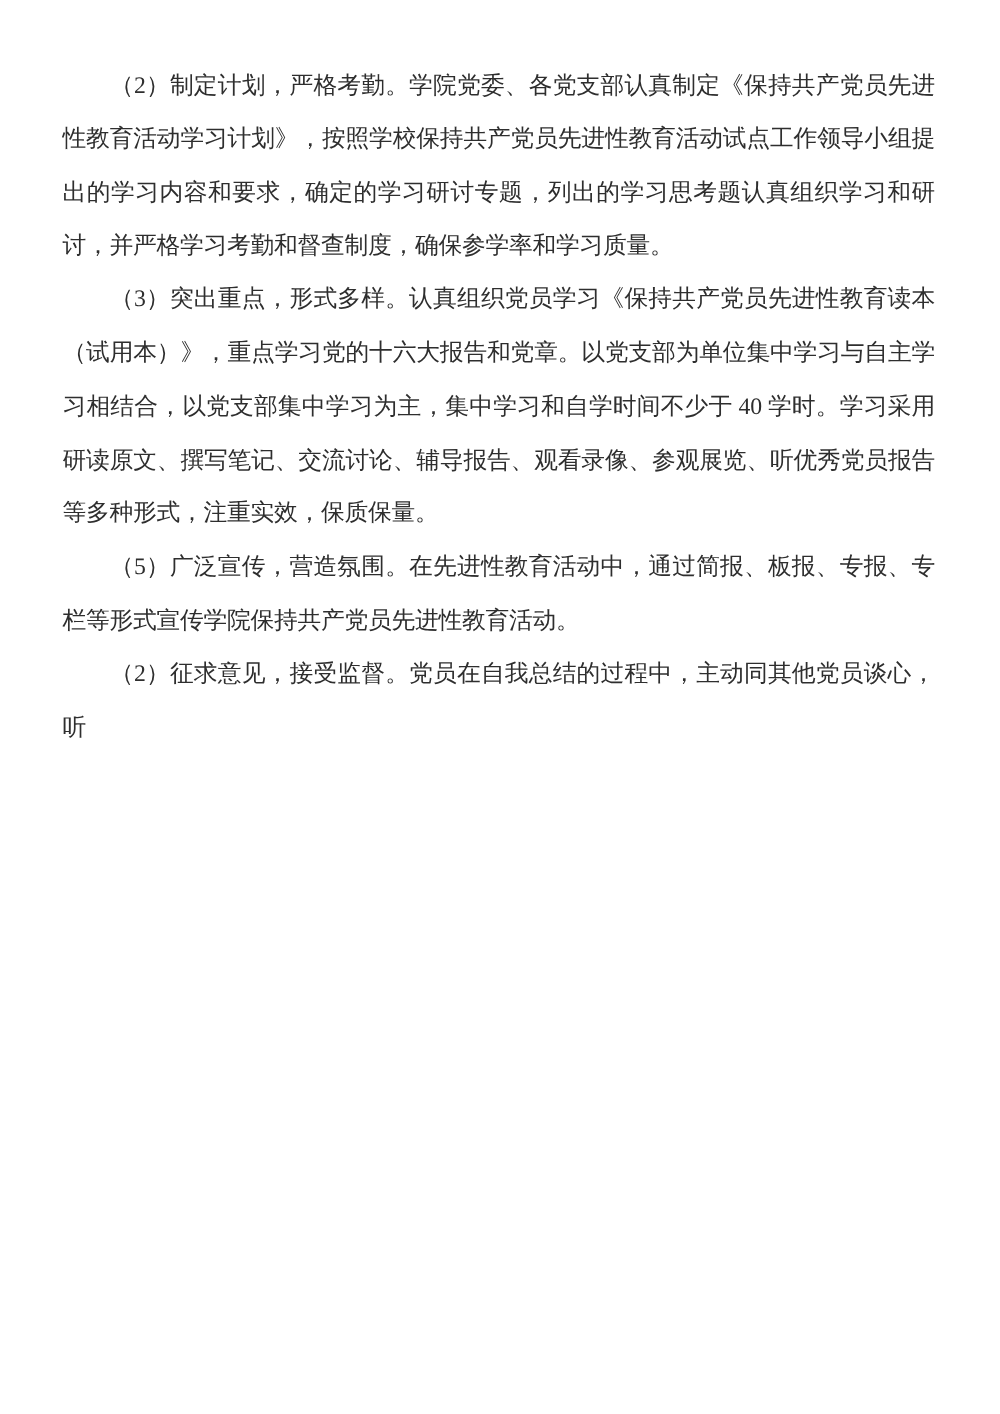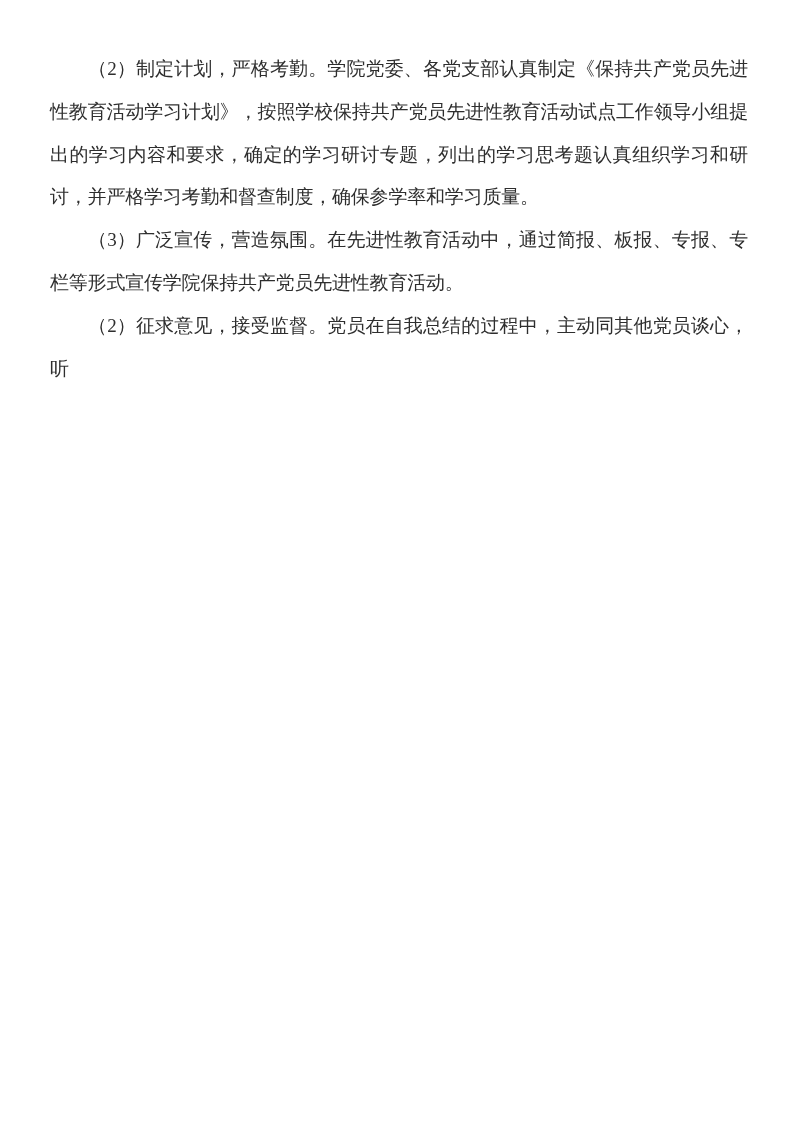--- a/index.html
+++ b/index.html
@@ -34,16 +34,17 @@
     word-break: break-all;
     letter-spacing: -0.2px;
   }
 </style>
 </head>
 <body>
 
 <div class="page">
   <div class="content">
     <p>（2）制定计划，严格考勤。学院党委、各党支部认真制定《保持共产党员先进性教育活动学习计划》，按照学校保持共产党员先进性教育活动试点工作领导小组提出的学习内容和要求，确定的学习研讨专题，列出的学习思考题认真组织学习和研讨，并严格学习考勤和督查制度，确保参学率和学习质量。</p>
-    <p>（3）广泛宣传，营造氛围。在先进性教育活动中，通过简报、板报、专报、专栏等形式宣传学院保持共产党员先进性教育活动。</p>
+    <p>（3）突出重点，形式多样。认真组织党员学习《保持共产党员先进性教育读本（试用本）》，重点学习党的十六大报告和党章。以党支部为单位集中学习与自主学习相结合，以党支部集中学习为主，集中学习和自学时间不少于 40 学时。学习采用研读原文、撰写笔记、交流讨论、辅导报告、观看录像、参观展览、听优秀党员报告等多种形式，注重实效，保质保量。</p>
+    <p>（5）广泛宣传，营造氛围。在先进性教育活动中，通过简报、板报、专报、专栏等形式宣传学院保持共产党员先进性教育活动。</p>
     <p>（2）征求意见，接受监督。党员在自我总结的过程中，主动同其他党员谈心，听</p>
   </div>
 </div>
 
 </body></html>

